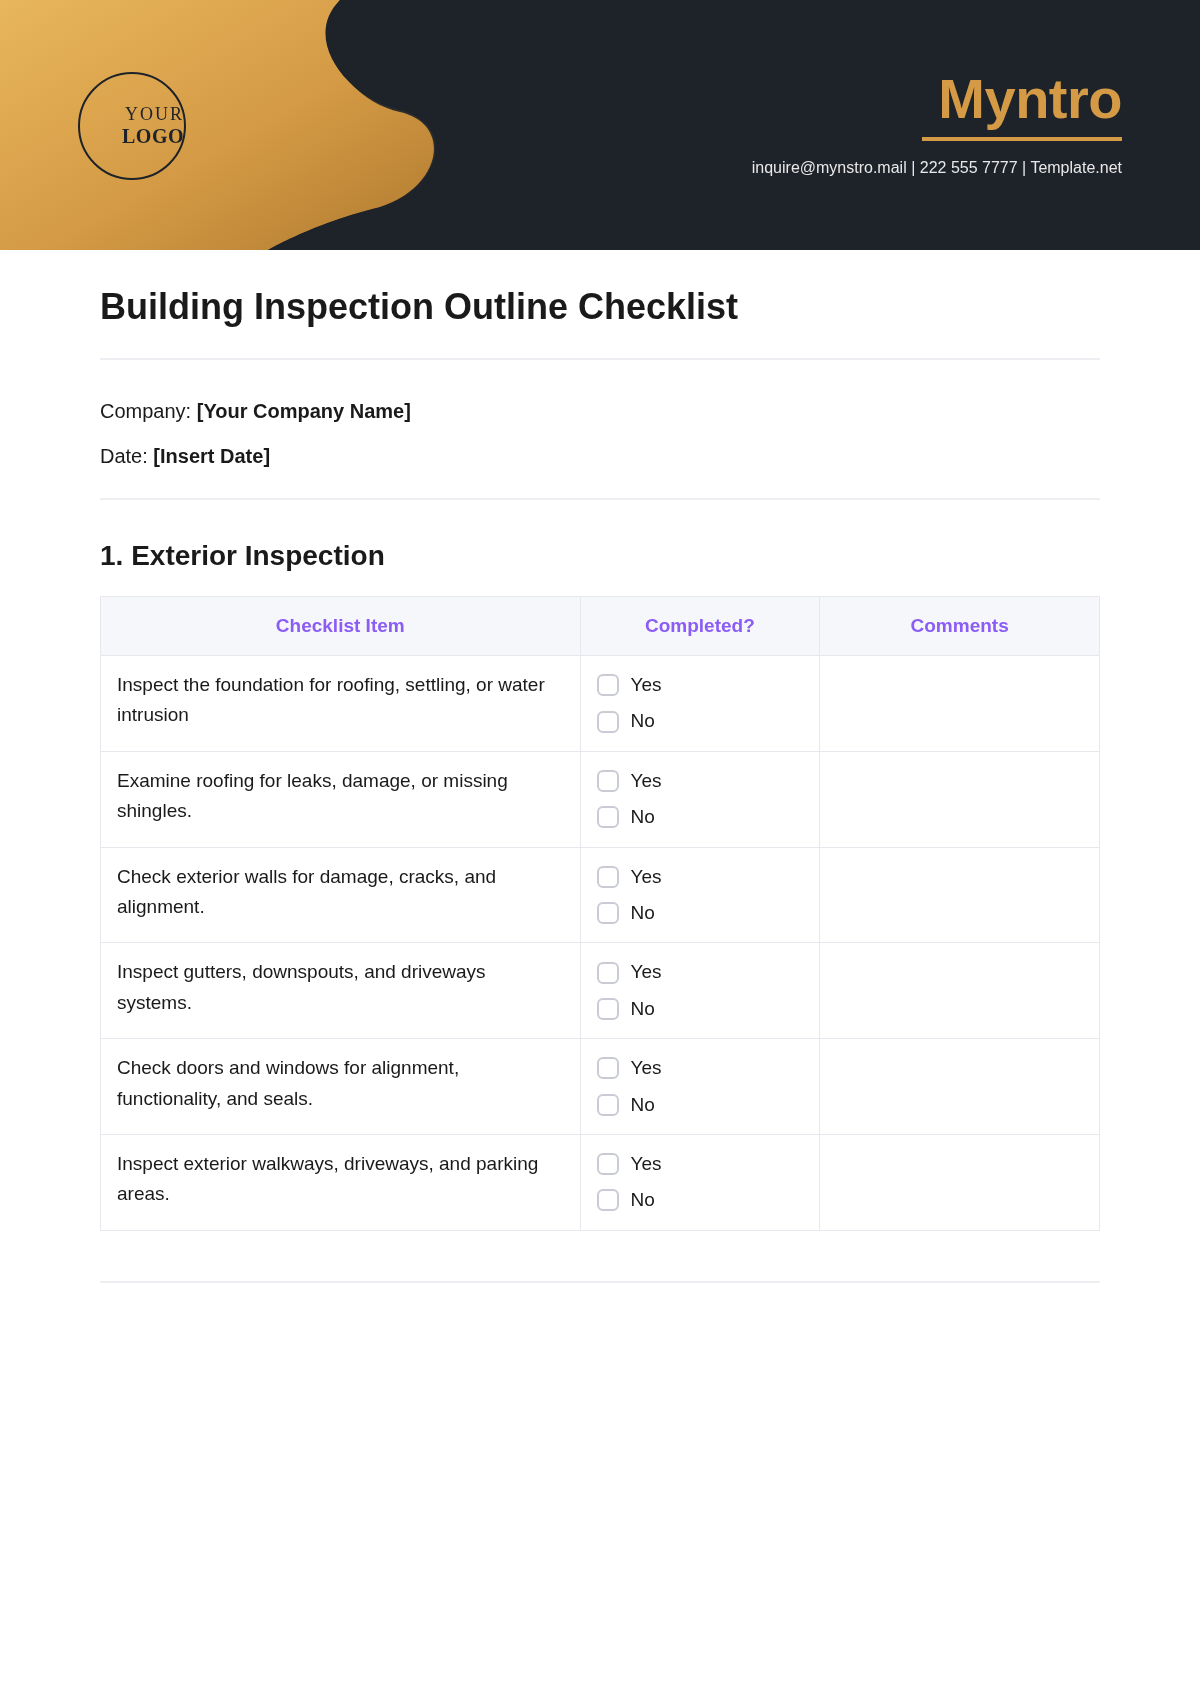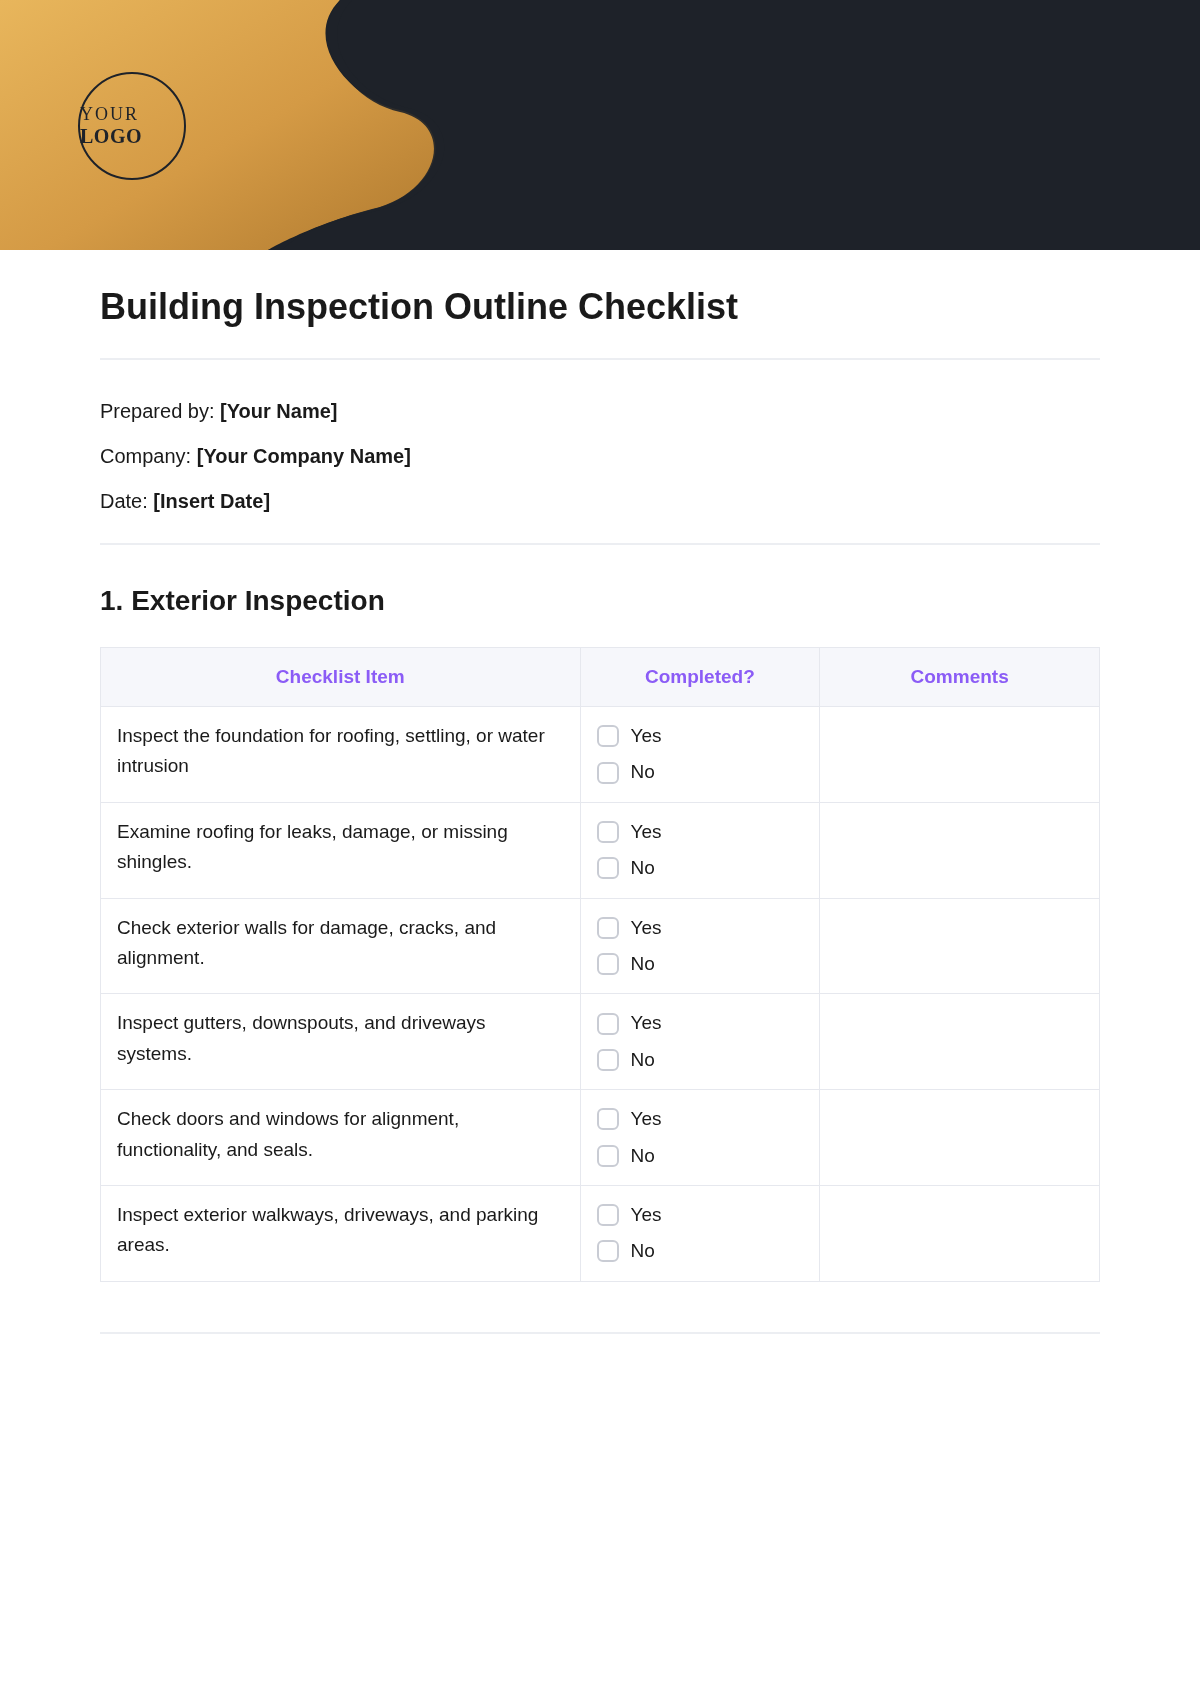--- a/index.html
+++ b/index.html
@@ -26,21 +26,21 @@
     position: absolute;
     top: 72px;
     left: 78px;
     width: 108px;
     height: 108px;
     border: 2.5px solid #1e2229;
     border-radius: 50%;
     display: flex;
     flex-direction: column;
     justify-content: center;
-    align-items: flex-start;
+    align-items: flex-end;
     font-family: Georgia, 'Times New Roman', serif;
     color: #1e2229;
   }
   .logo-circle .line1 { font-size: 18px; letter-spacing: 2px; font-weight: 400; }
   .logo-circle .line2 { font-size: 20px; letter-spacing: 0.5px; font-weight: 700; }
   .brand {
     position: absolute;
     top: 66px;
     right: 78px;
     text-align: right;
@@ -85,21 +85,21 @@
     font-size: 20px;
     color: #1a1a1a;
     margin-bottom: 22px;
     font-weight: 400;
   }
   .meta-row .bold { font-weight: 700; }
   .section-heading {
     font-size: 28px;
     font-weight: 800;
     color: #1a1a1a;
-    margin-bottom: 30px;
+    margin-bottom: 24px;
   }
   table.checklist {
     width: 100%;
     border-collapse: collapse;
     font-size: 19px;
   }
   table.checklist th {
     background: #f6f7fb;
     color: #8b5cf6;
     font-weight: 700;
@@ -152,29 +152,33 @@
         <stop offset="100%" stop-color="#b07a2f"></stop>
       </linearGradient>
     </defs>
     <path d="M 0 0 L 340 0 C 300 40 350 100 400 110 C 460 125 440 195 370 210 C 310 225 268 250 268 250 L 0 250 Z" fill="url(#goldgrad)"></path>
     <path d="M 340 0 C 305 42 352 102 400 112 C 456 125 440 193 372 209 C 314 224 270 250 270 250 L 282 250 C 300 232 328 222 380 210 C 450 194 468 122 408 108 C 360 98 312 42 352 0 Z" fill="#1e2229" opacity="0.9"></path>
   </svg>
   <div class="logo-circle">
     <div class="line1">YOUR</div>
     <div class="line2">LOGO</div>
   </div>
+  <div class="brand">
+    <div class="brand-name">Myntro</div>
+    <div class="brand-underline"></div>
+    <div class="brand-contact">
+      <span>inquire@mynstro.mail</span><span>  |  </span><span>222 555 7777</span><span>  |  </span><span>Template.net</span>
+    </div>
+  </div>
 </div>
 
 <div class="content">
   <h1 class="title">Building Inspection Outline Checklist</h1>
   <hr class="divider">
 
-  <div class="meta-row">
-    <span>Prepared by: </span><span class="bold">[Your Name]</span>
-  </div>
   <div class="meta-row">
     <span>Company: </span><span class="bold">[Your Company Name]</span>
   </div>
   <div class="meta-row">
     <span>Date: </span><span class="bold">[Insert Date]</span>
   </div>
 
   <hr class="divider2">
 
   <h2 class="section-heading">1. Exterior Inspection</h2>

